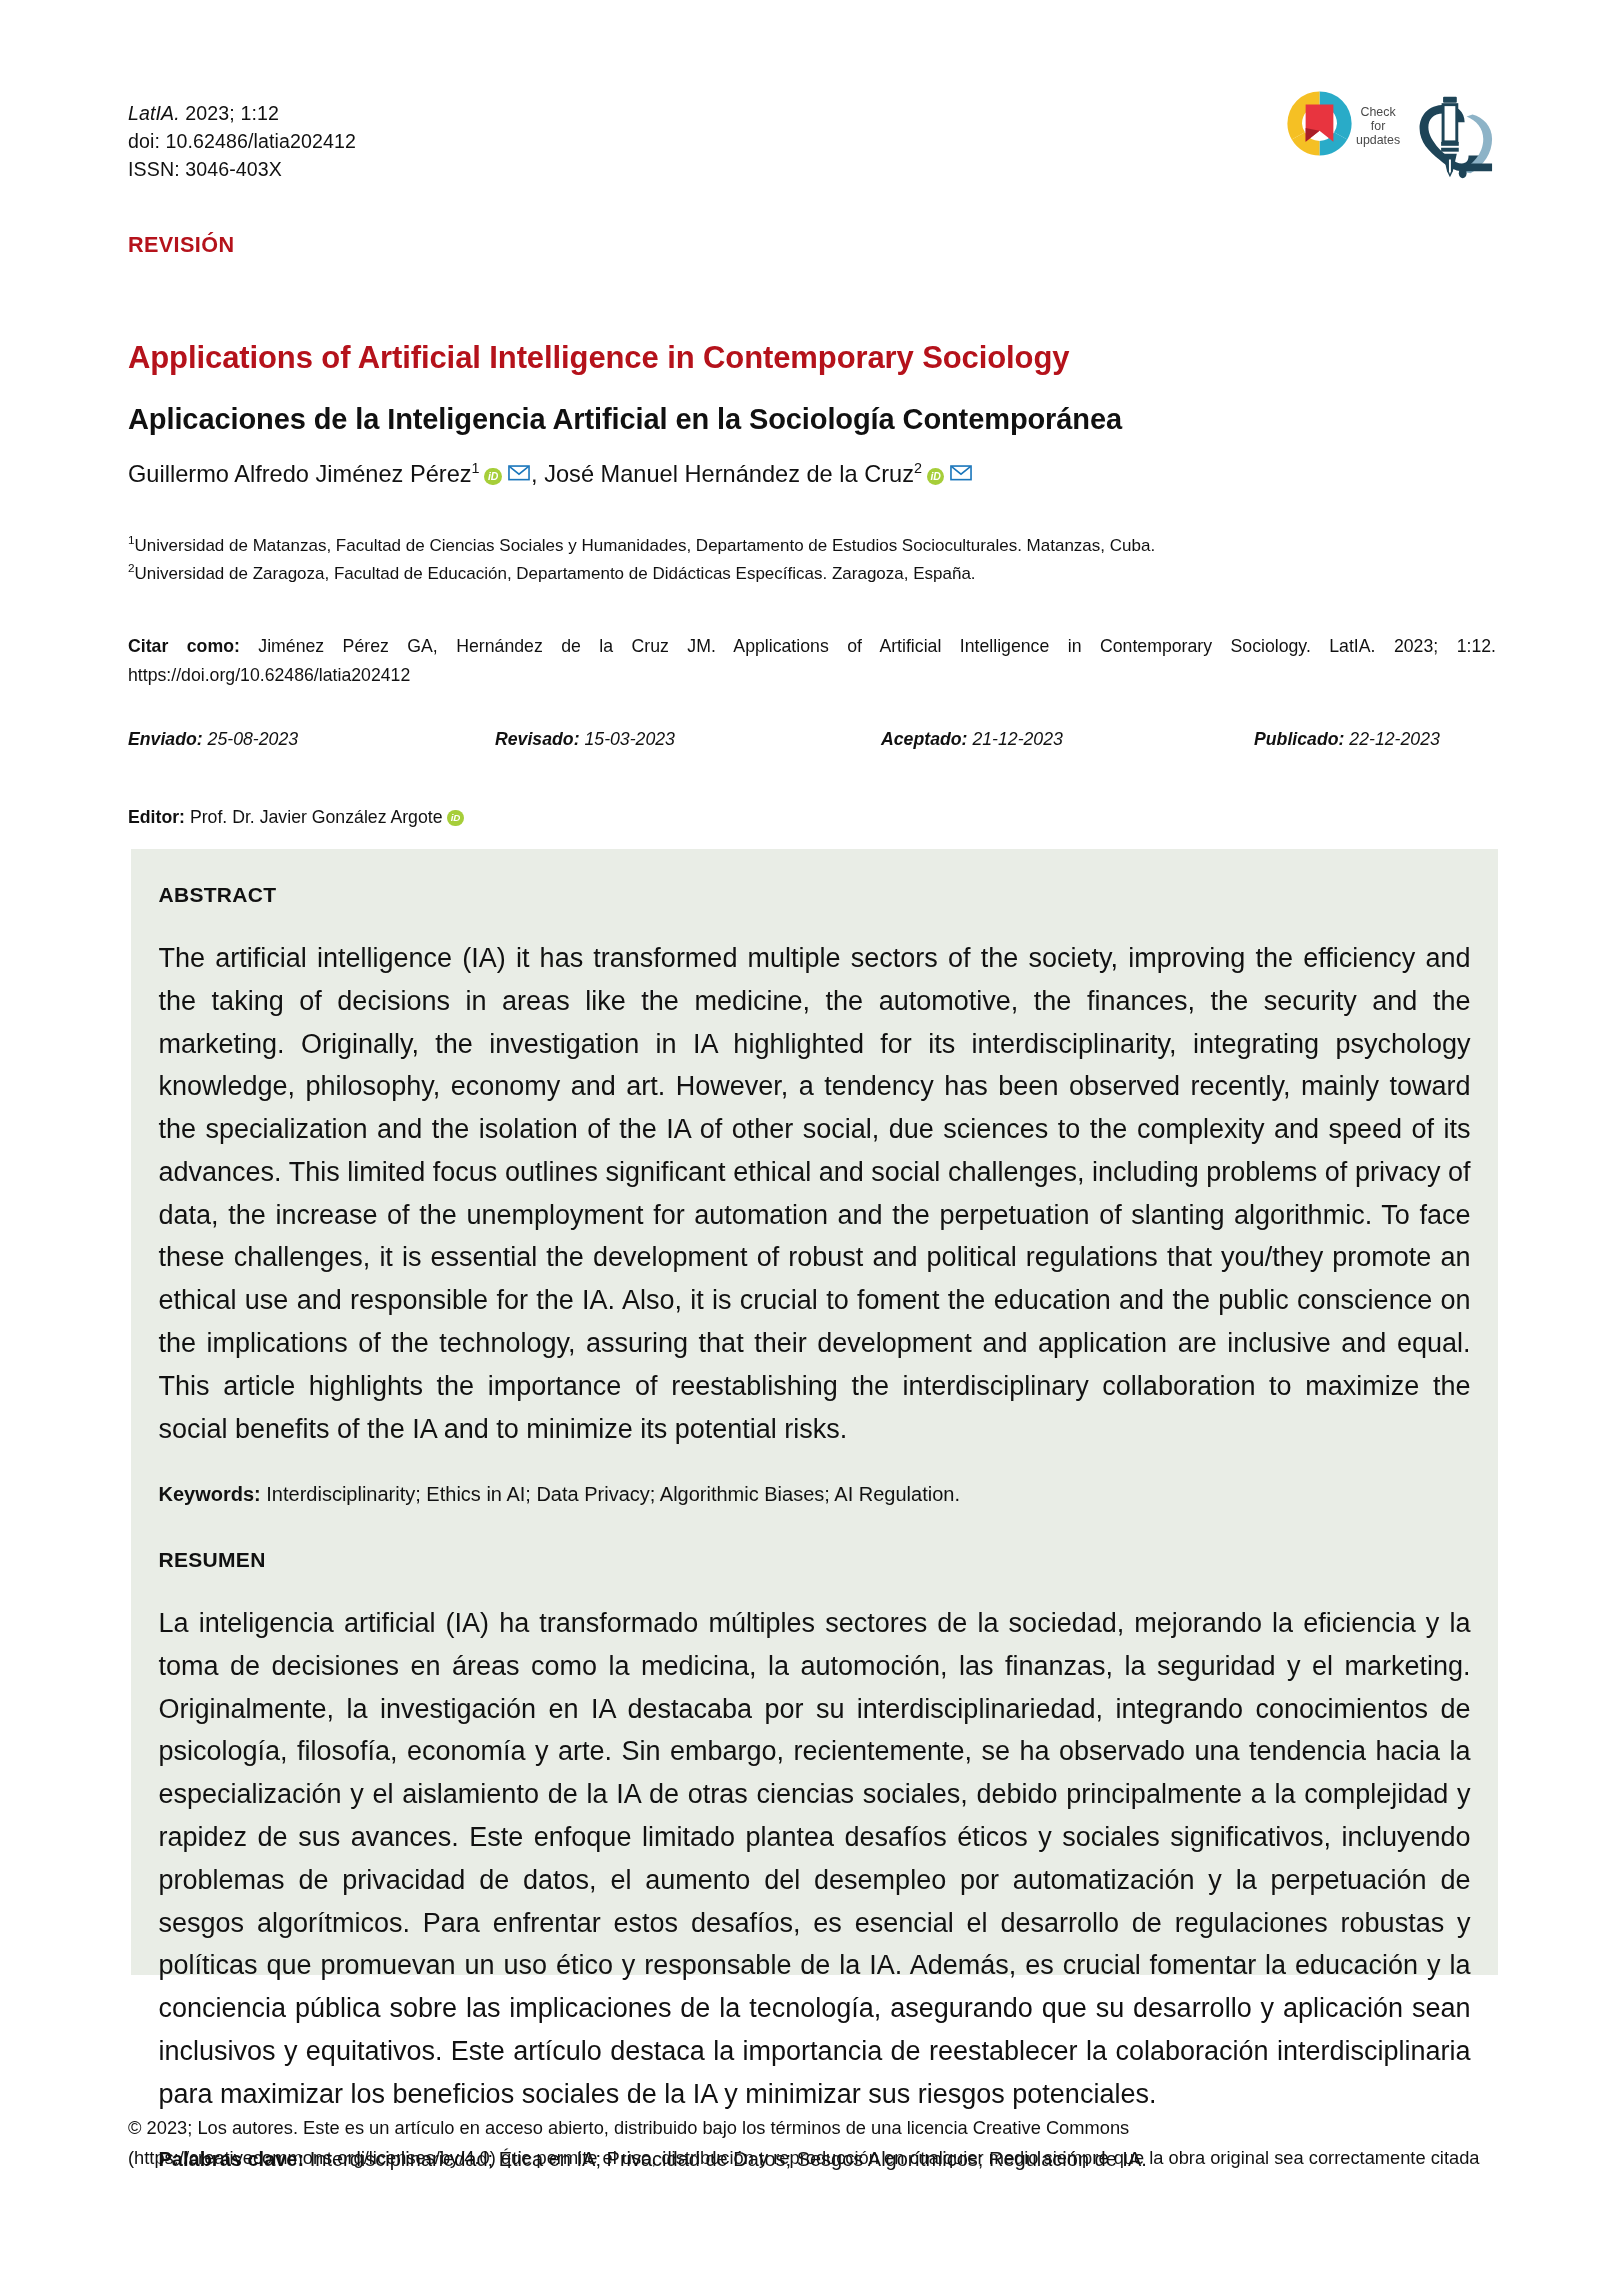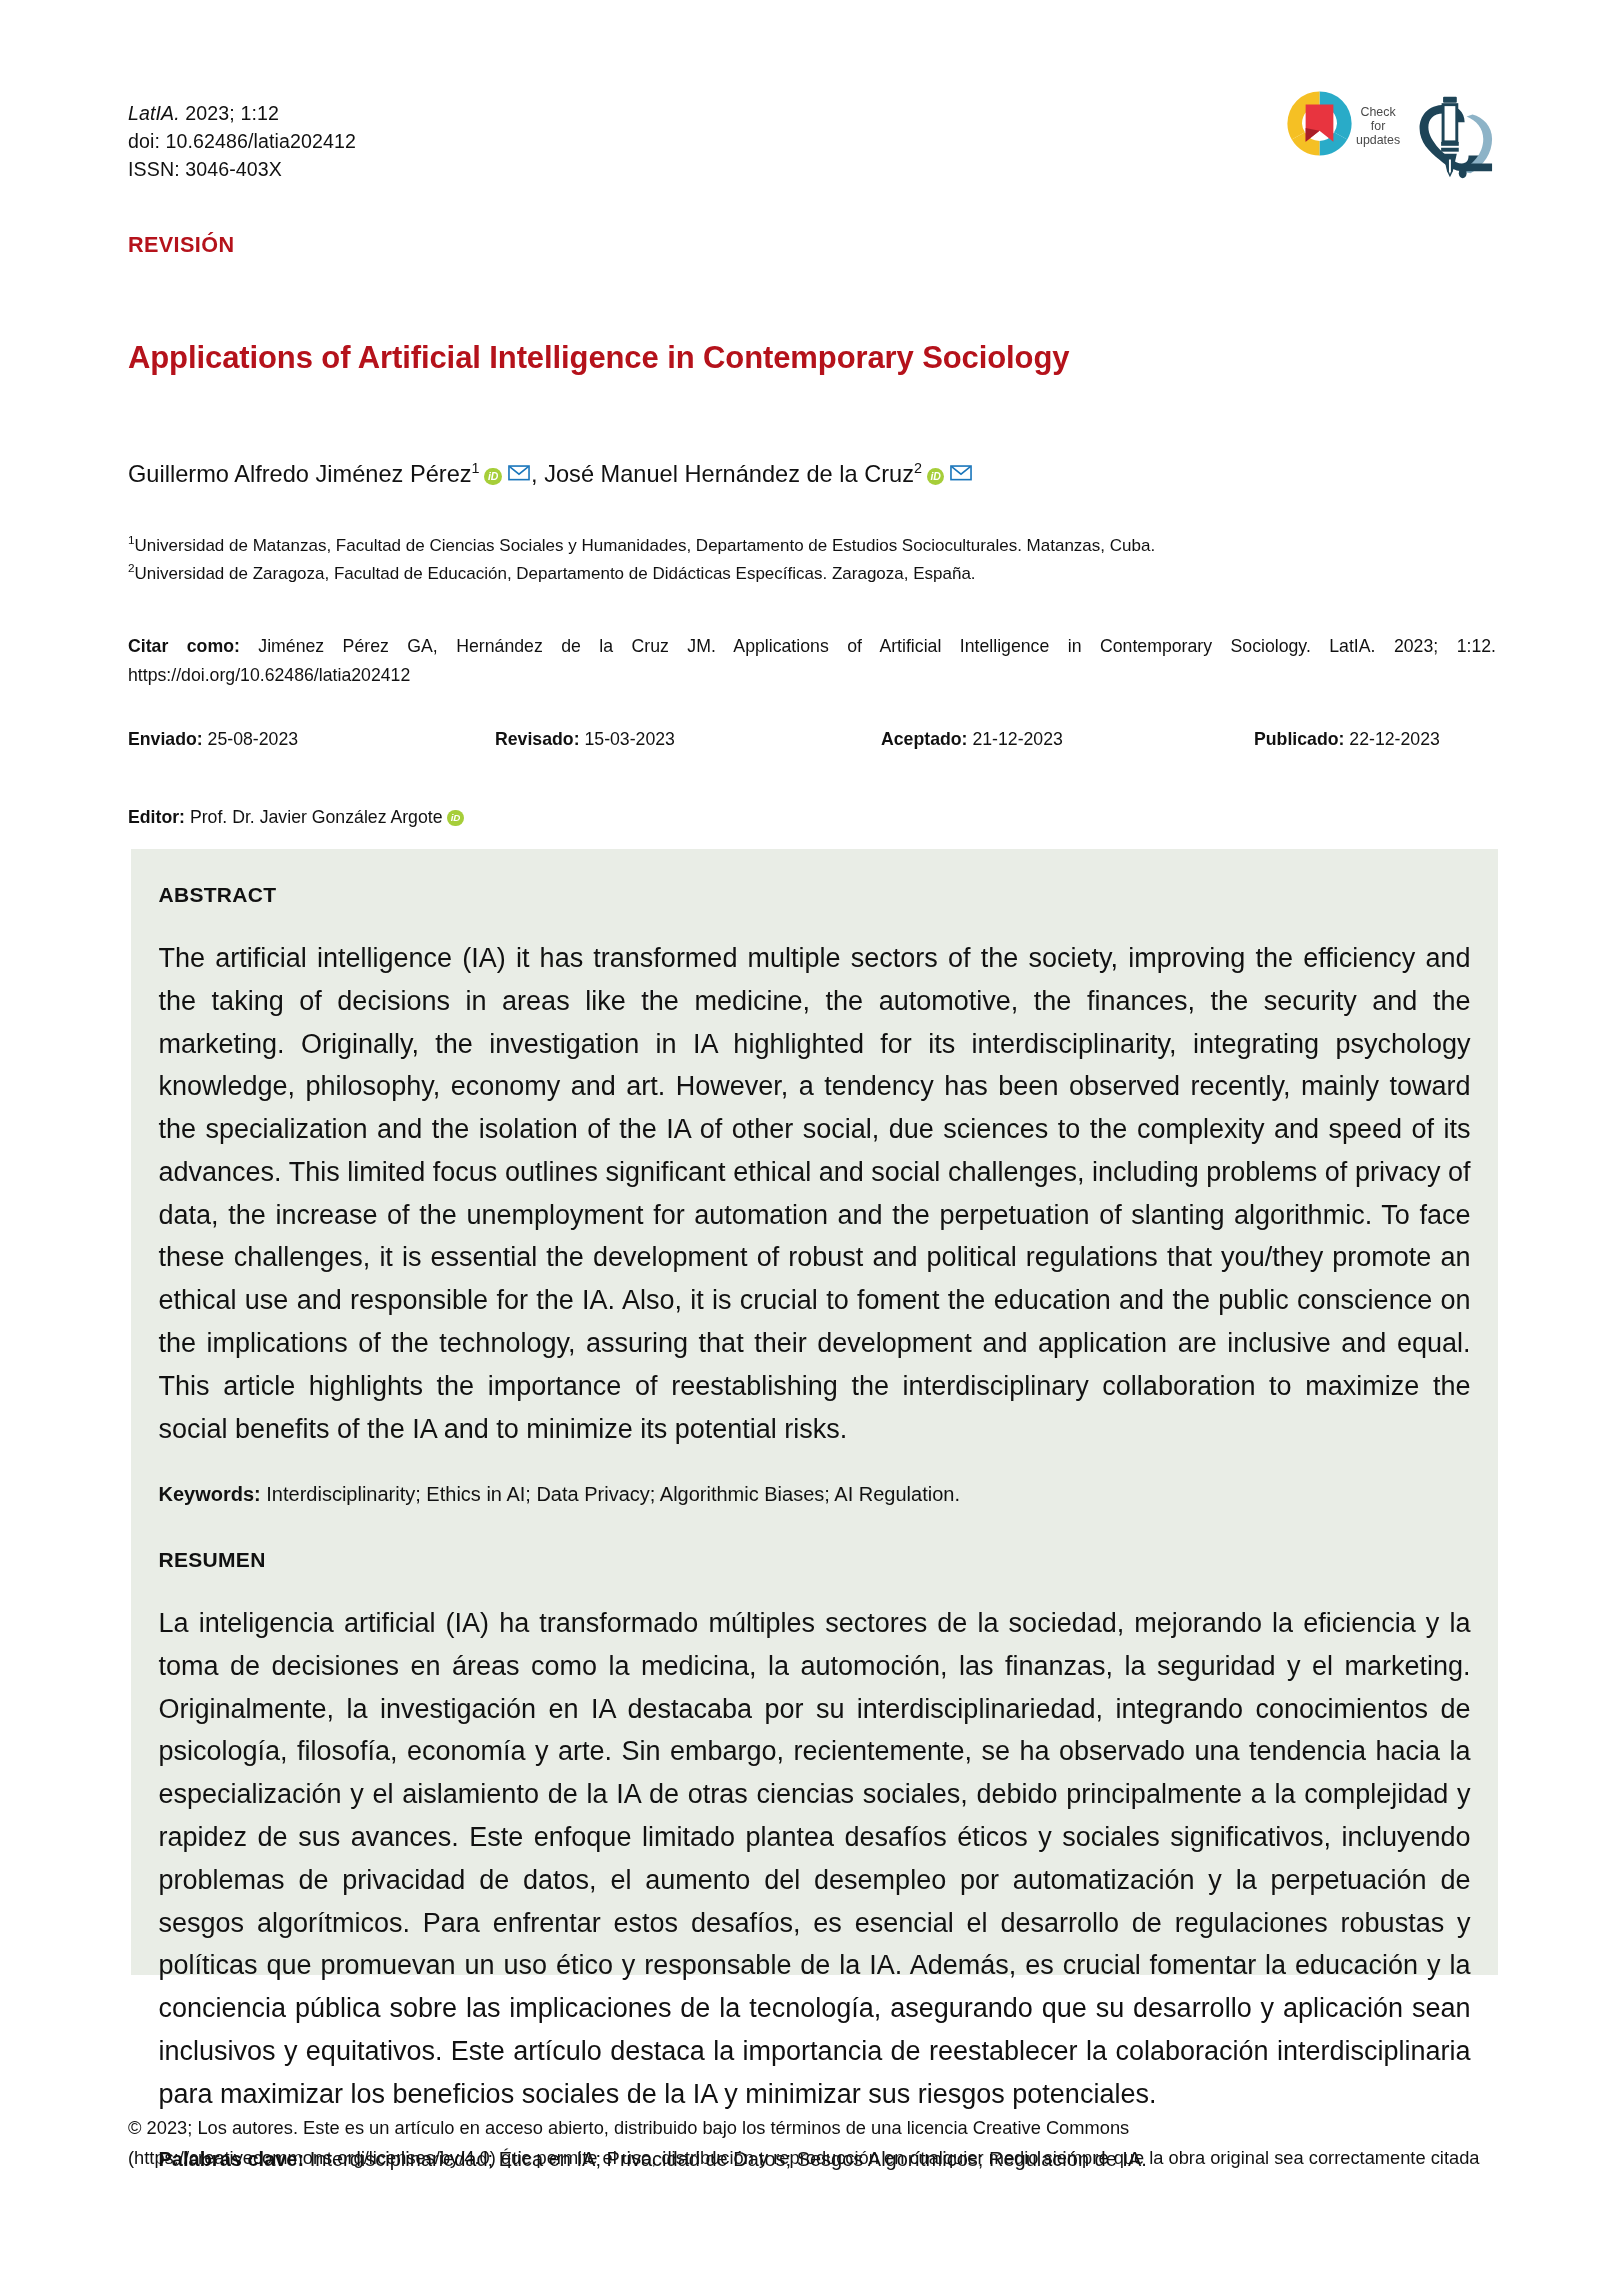--- a/index.html
+++ b/index.html
@@ -159,21 +159,21 @@
   
   .dates {
     position: absolute;
     left: 128px;
     top: 729px;
     width: 1368px;
     display: flex;
     font-size: 17.7px;
     color: #111;
   }
-  .dates .date-item { white-space: nowrap; }
+  .dates .date-item { white-space: nowrap; font-style: italic; }
   .dates .date-item b { font-weight: bold; }
   .dates .d0 { width: 367px; }
   .dates .d1 { width: 386px; }
   .dates .d2 { width: 373px; }
   .dates .d3 { width: 242px; text-align: left; }
 
   
   .editor {
     position: absolute;
     left: 128px;
@@ -280,20 +280,21 @@
           <ellipse cx="66" cy="88" rx="4" ry="5" fill="#1E4457"></ellipse>
         </svg>
       </span>
 
     </div>
   </div>
 
   <div class="section-label">REVISIÓN</div>
 
   <h1 class="title-en">Applications of Artificial Intelligence in Contemporary Sociology</h1>
+  <h2 class="title-es">Aplicaciones de la Inteligencia Artificial en la Sociología Contemporánea</h2>
 
   <div class="authors">
     <span><span>Guillermo Alfredo Jiménez Pérez</span><sup>1</sup></span><span class="orcid">iD</span><span class="envelope"><svg width="22" height="15.7" viewBox="0 0 34 24" aria-hidden="true">
           <rect x="1.5" y="1.5" width="31" height="21" fill="#ffffff" stroke="#1B76BB" stroke-width="2.5"></rect>
           <path d="M2.5 2.5 L17 14 L31.5 2.5" fill="none" stroke="#1B76BB" stroke-width="2.5"></path>
         </svg></span><span>, </span><span><span>José Manuel Hernández de la Cruz</span><sup>2</sup></span><span class="orcid">iD</span><span class="envelope"><svg width="22" height="15.7" viewBox="0 0 34 24" aria-hidden="true">
           <rect x="1.5" y="1.5" width="31" height="21" fill="#ffffff" stroke="#1B76BB" stroke-width="2.5"></rect>
           <path d="M2.5 2.5 L17 14 L31.5 2.5" fill="none" stroke="#1B76BB" stroke-width="2.5"></path>
         </svg></span>
   </div>

